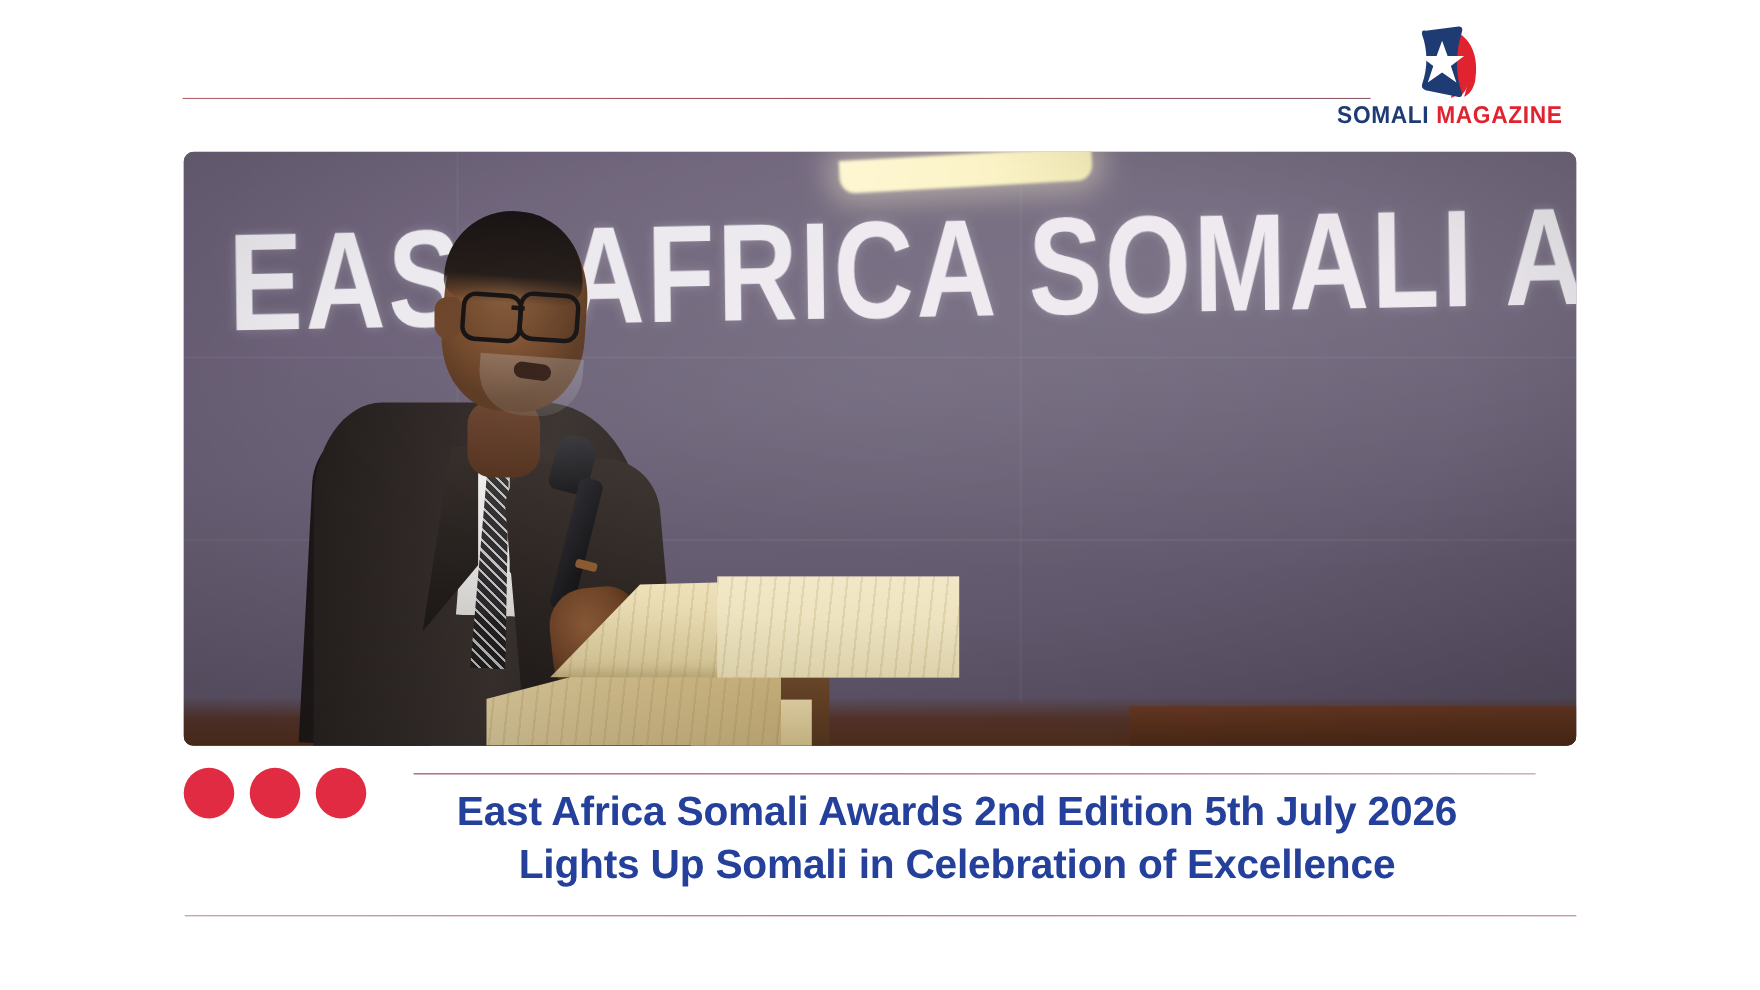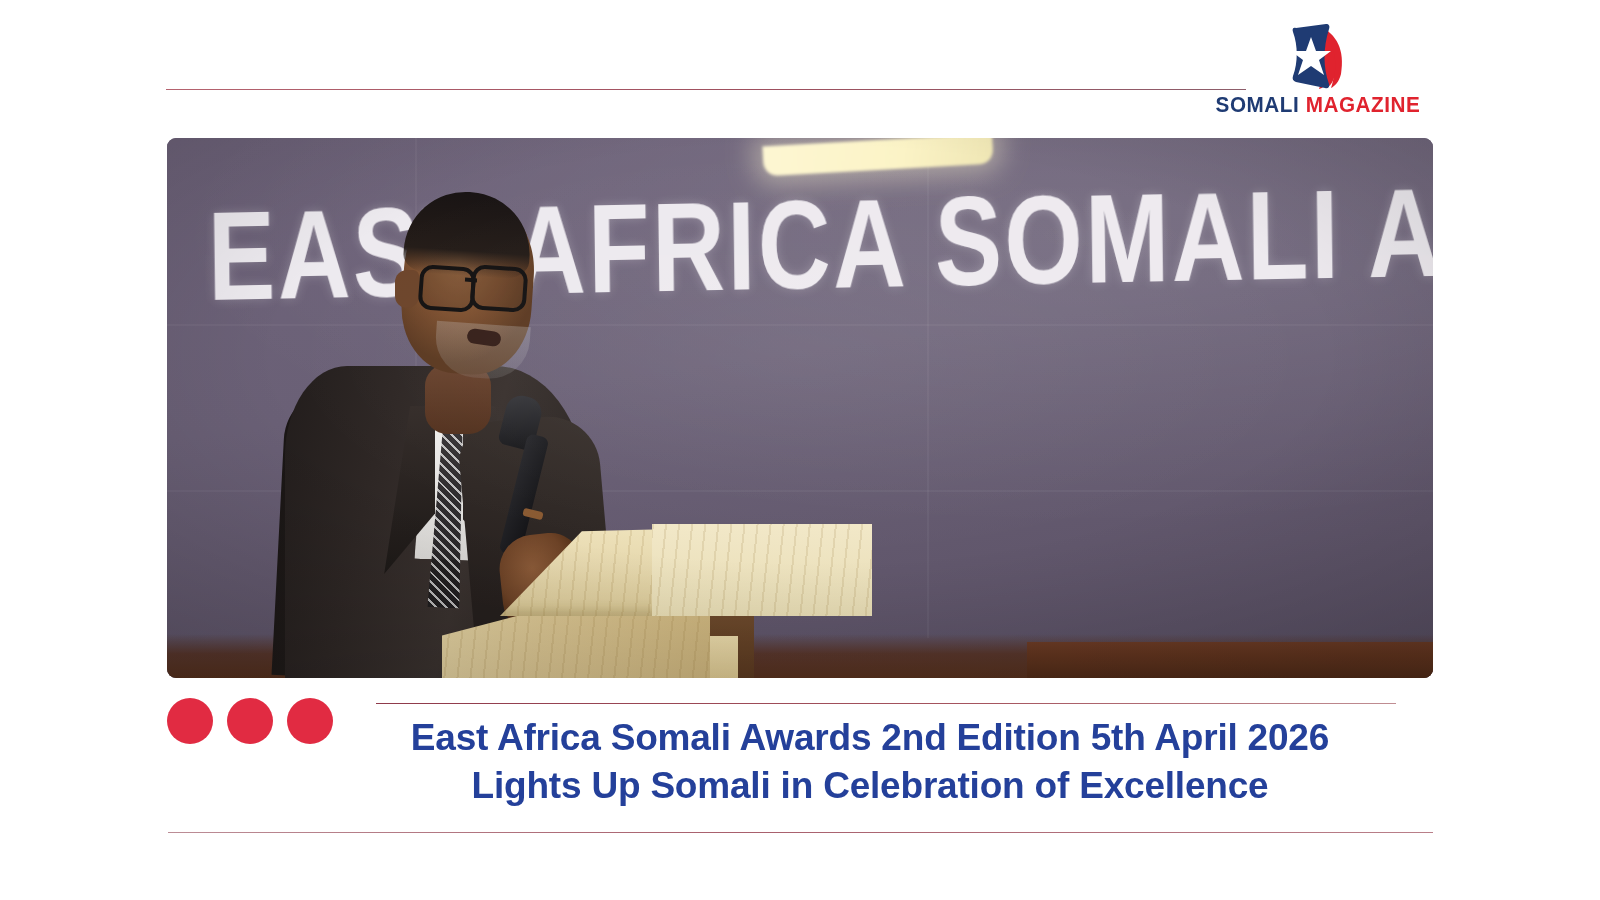--- a/index.html
+++ b/index.html
@@ -505,20 +505,20 @@
 
     <div class="dots">
       <div class="dot"></div>
       <div class="dot"></div>
       <div class="dot"></div>
     </div>
 
     <div class="headline-rule"></div>
 
     <div class="headline">
-      <div>East Africa Somali Awards 2nd Edition 5th April 2026</div>
+      <div>East Africa Somali Awards 2nd Edition 5th July 2026</div>
       <div>Lights Up Somali in Celebration of Excellence</div>
     </div>
 
     <div class="footer-rule"></div>
   </div>
 
 </div>
 
 </body></html>

